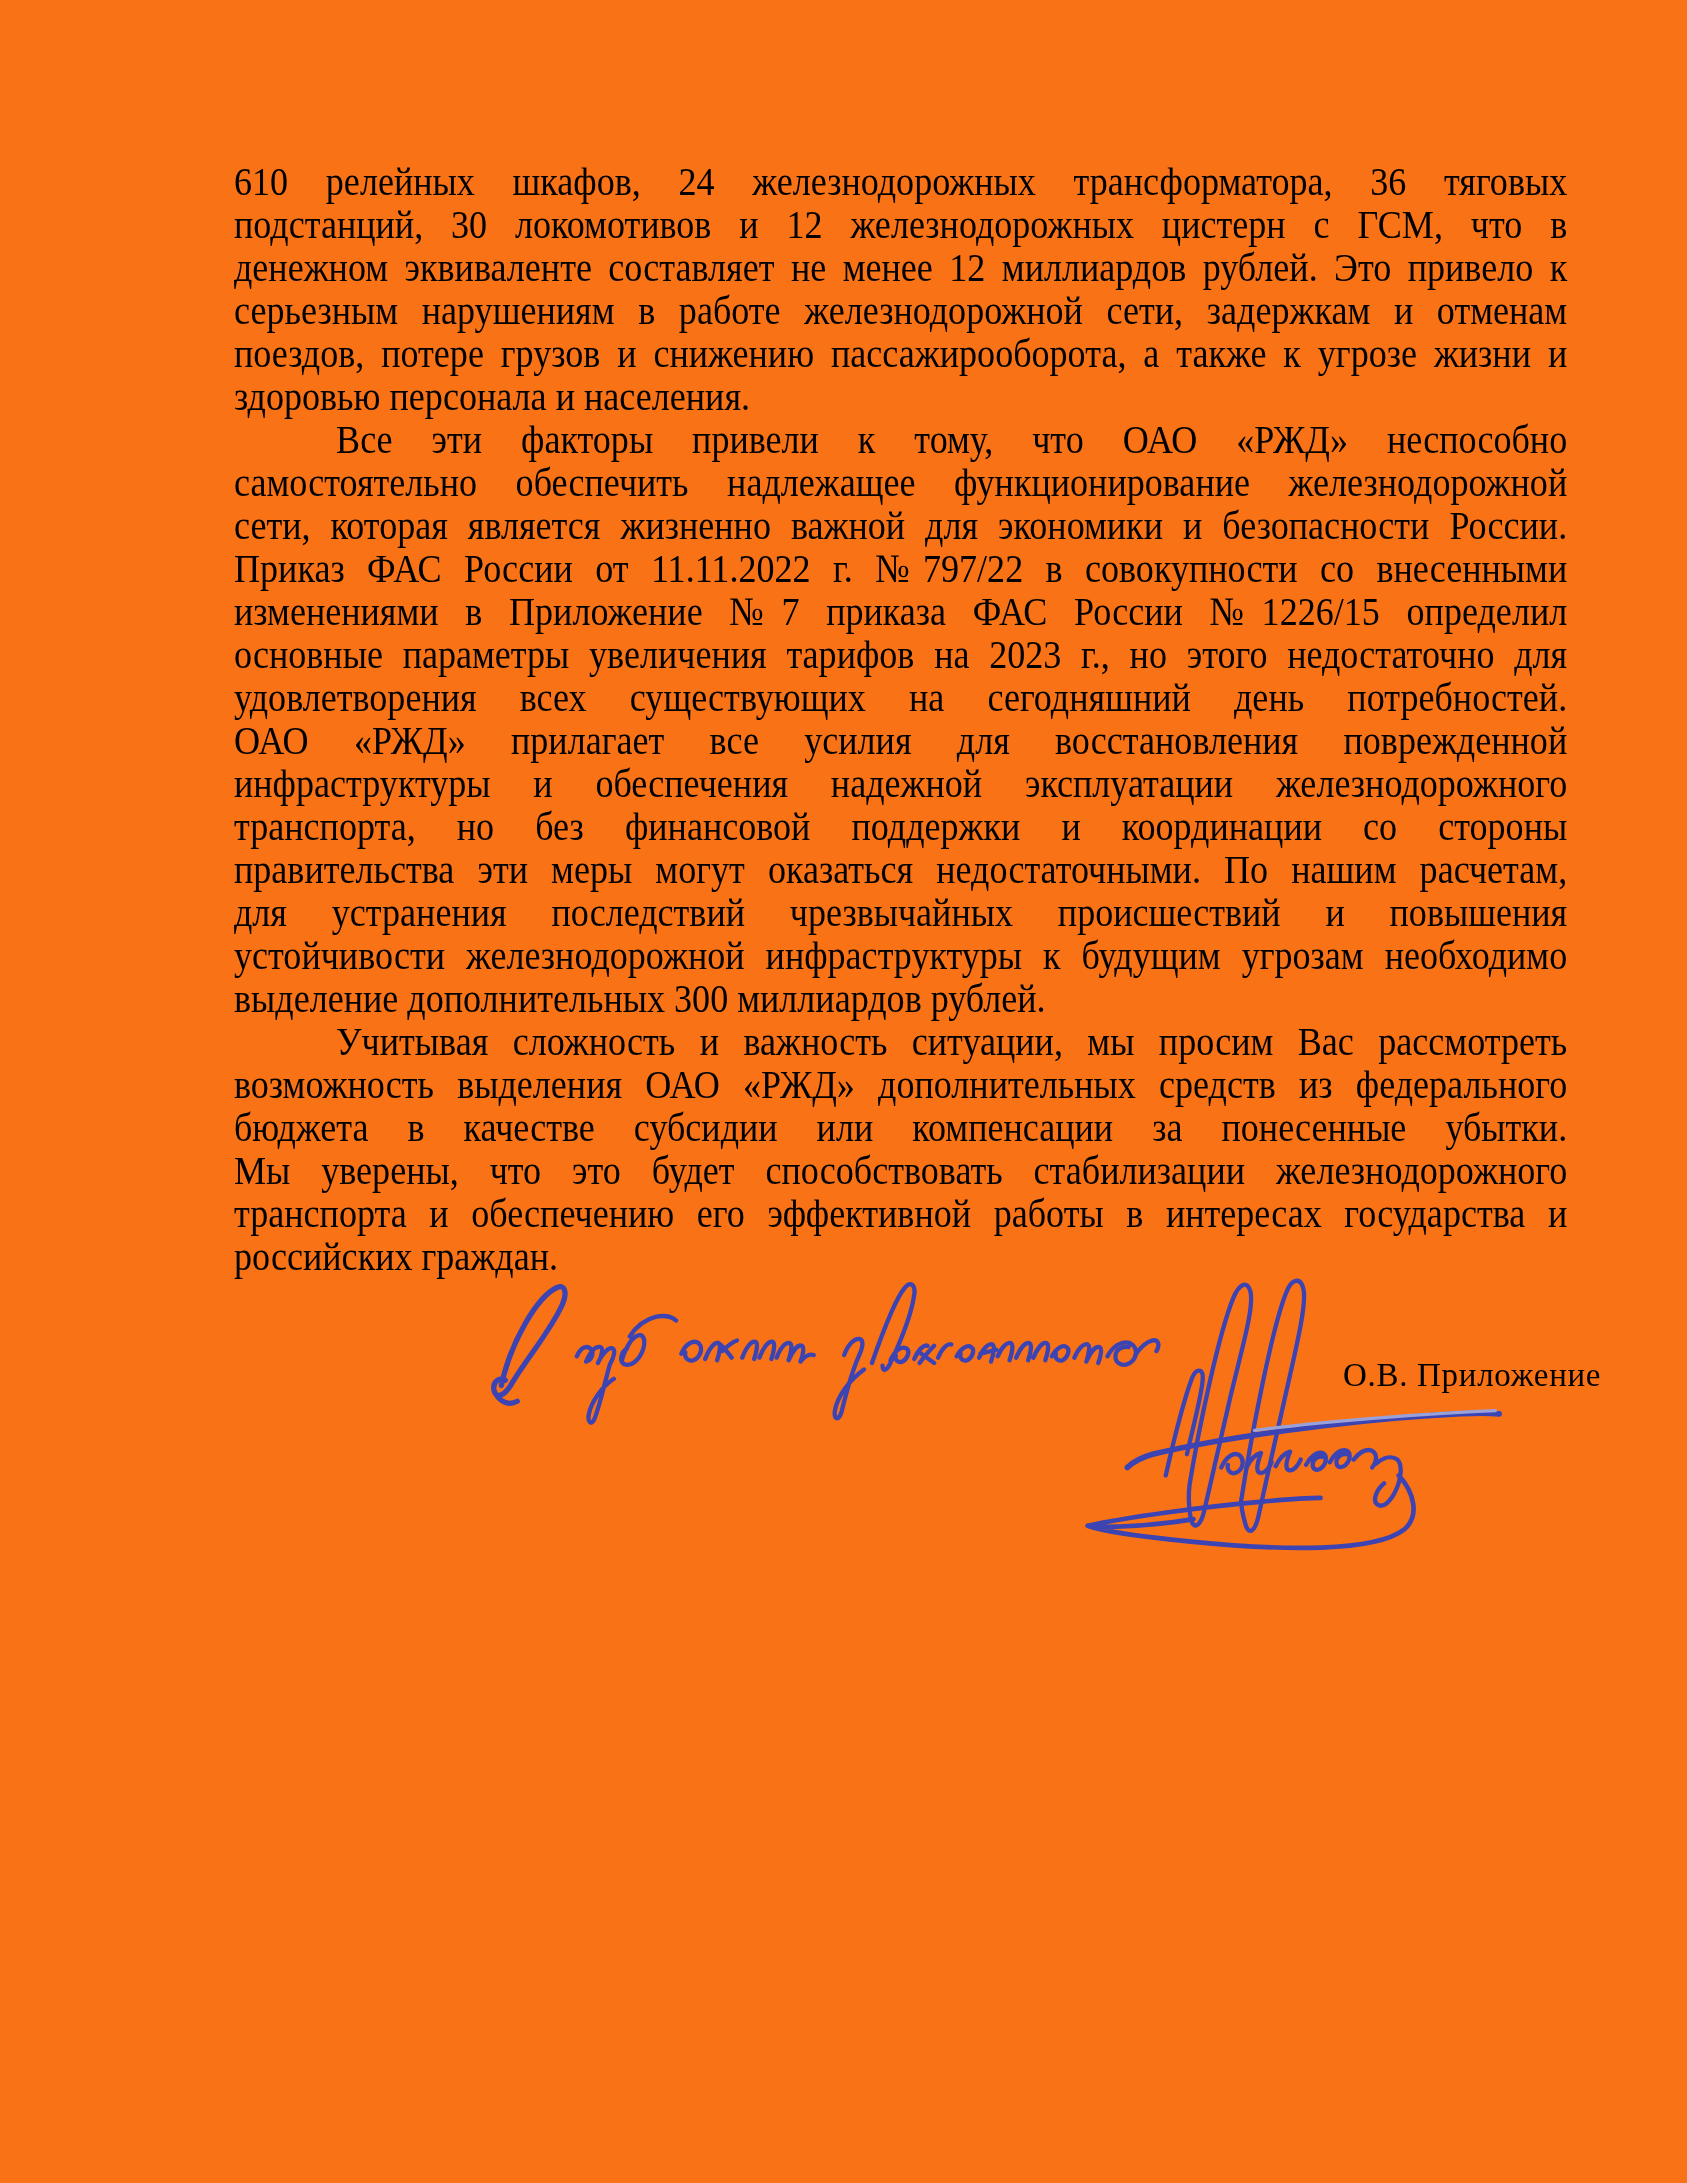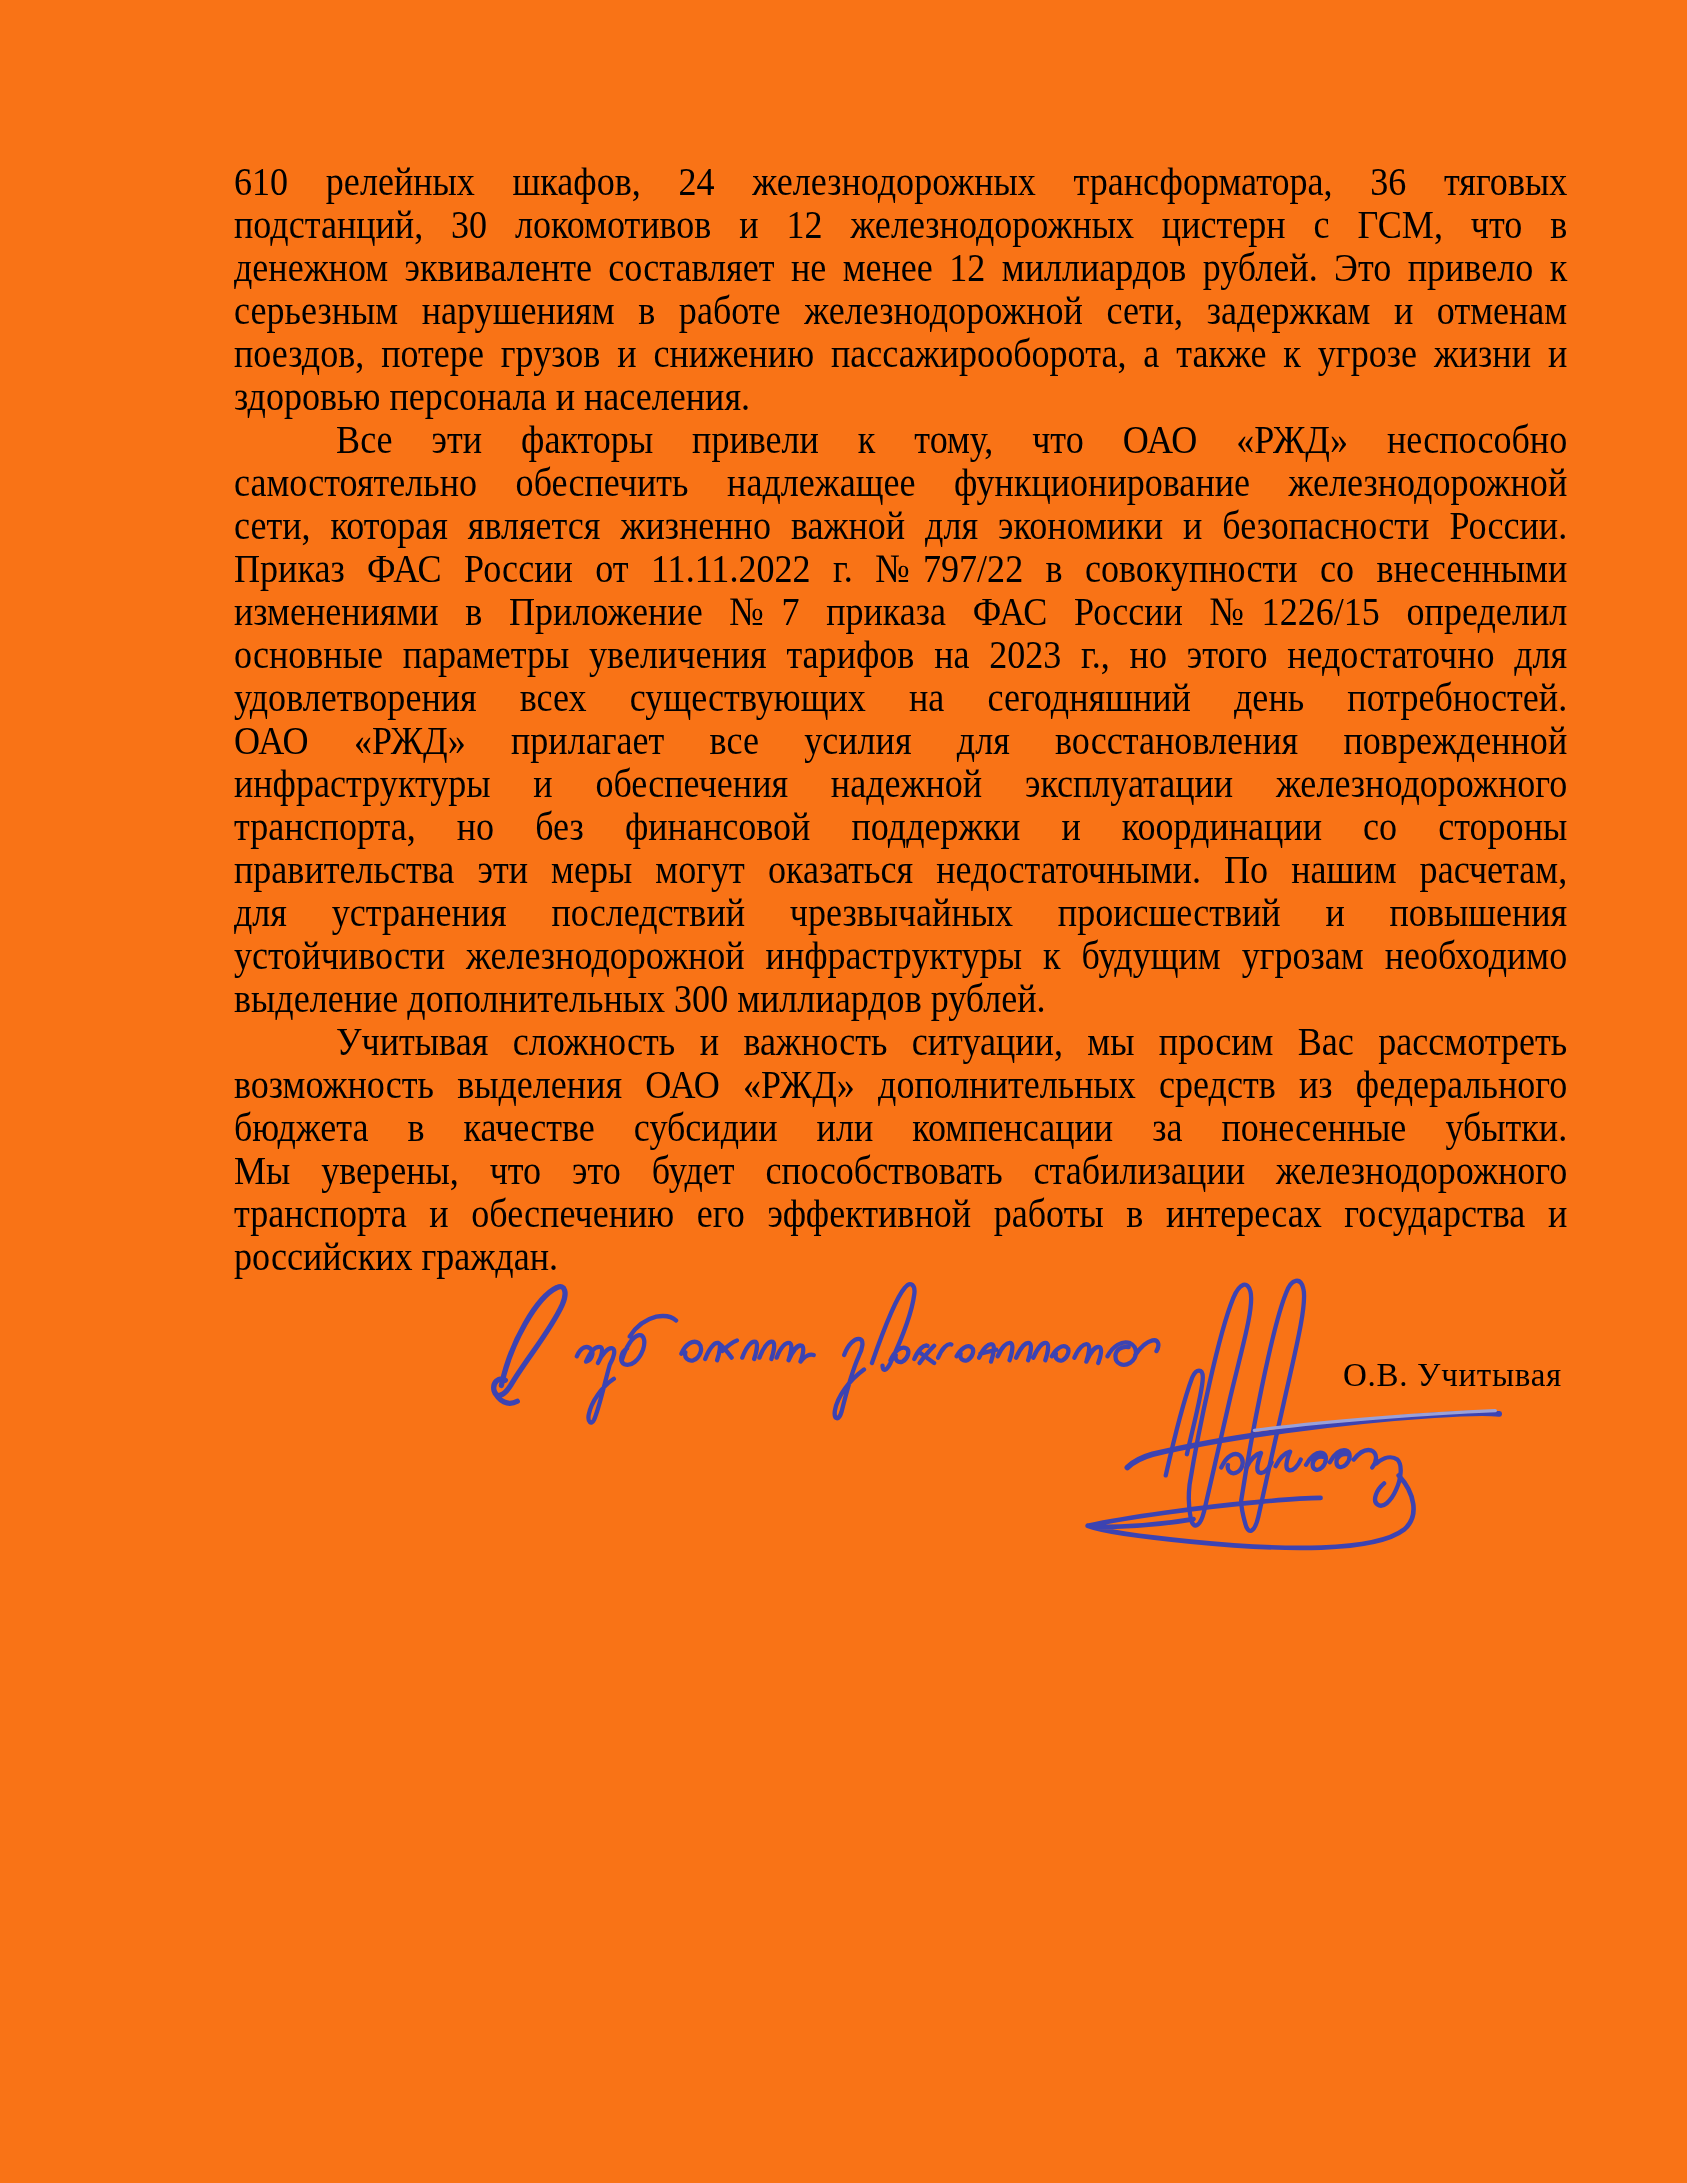--- a/index.html
+++ b/index.html
@@ -97,17 +97,17 @@
         <path stroke-width="8.5" d="M1004,318 C1014,308 1028,302 1042,298 C1150,272 1330,248 1468,239 C1512,236 1546,235 1566,237"></path>
 
         <path stroke-width="6.5" d="M1146,318 C1154,300 1166,294 1174,300 C1182,308 1178,322 1168,326 C1160,329 1154,322 1156,314 M1184,318 C1190,306 1198,298 1206,296 C1200,312 1198,324 1204,326 C1210,328 1218,320 1222,310 M1228,316 C1234,304 1242,296 1250,294 C1244,308 1242,320 1248,322 C1254,324 1262,316 1266,306 M1274,314 C1280,302 1290,294 1298,296 C1306,298 1306,310 1298,318 C1292,324 1284,322 1284,314 C1284,306 1292,300 1300,302 M1310,310 C1316,298 1326,290 1334,292 C1342,294 1342,306 1334,314 C1328,320 1320,318 1320,310 C1320,302 1328,296 1336,298 M1346,306 C1354,296 1364,290 1372,292 C1382,296 1382,308 1374,318 M1380,312 C1392,302 1404,300 1412,306 C1420,314 1418,334 1410,352 C1402,370 1390,380 1382,374 C1374,368 1380,352 1392,342"></path>
 
         <path stroke-width="7" d="M1414,330 C1438,356 1446,392 1422,412 C1378,446 1240,444 1100,430 C1020,422 966,414 944,406 M944,406 C1000,394 1112,378 1204,370 C1246,366 1276,364 1296,364 M1104,396 C1058,404 1002,408 954,408"></path>
       </g>
 
       <path stroke-width="5" d="M1196,262 C1300,248 1460,236 1560,232" stroke="#9aa1d8"></path>
     </svg>
 
-    <div class="signer-name">О.В. Учитывая</div>
+    <div class="signer-name">О.В. Приложение</div>
   </div>
 
 </div>
 
 
 </body></html>

